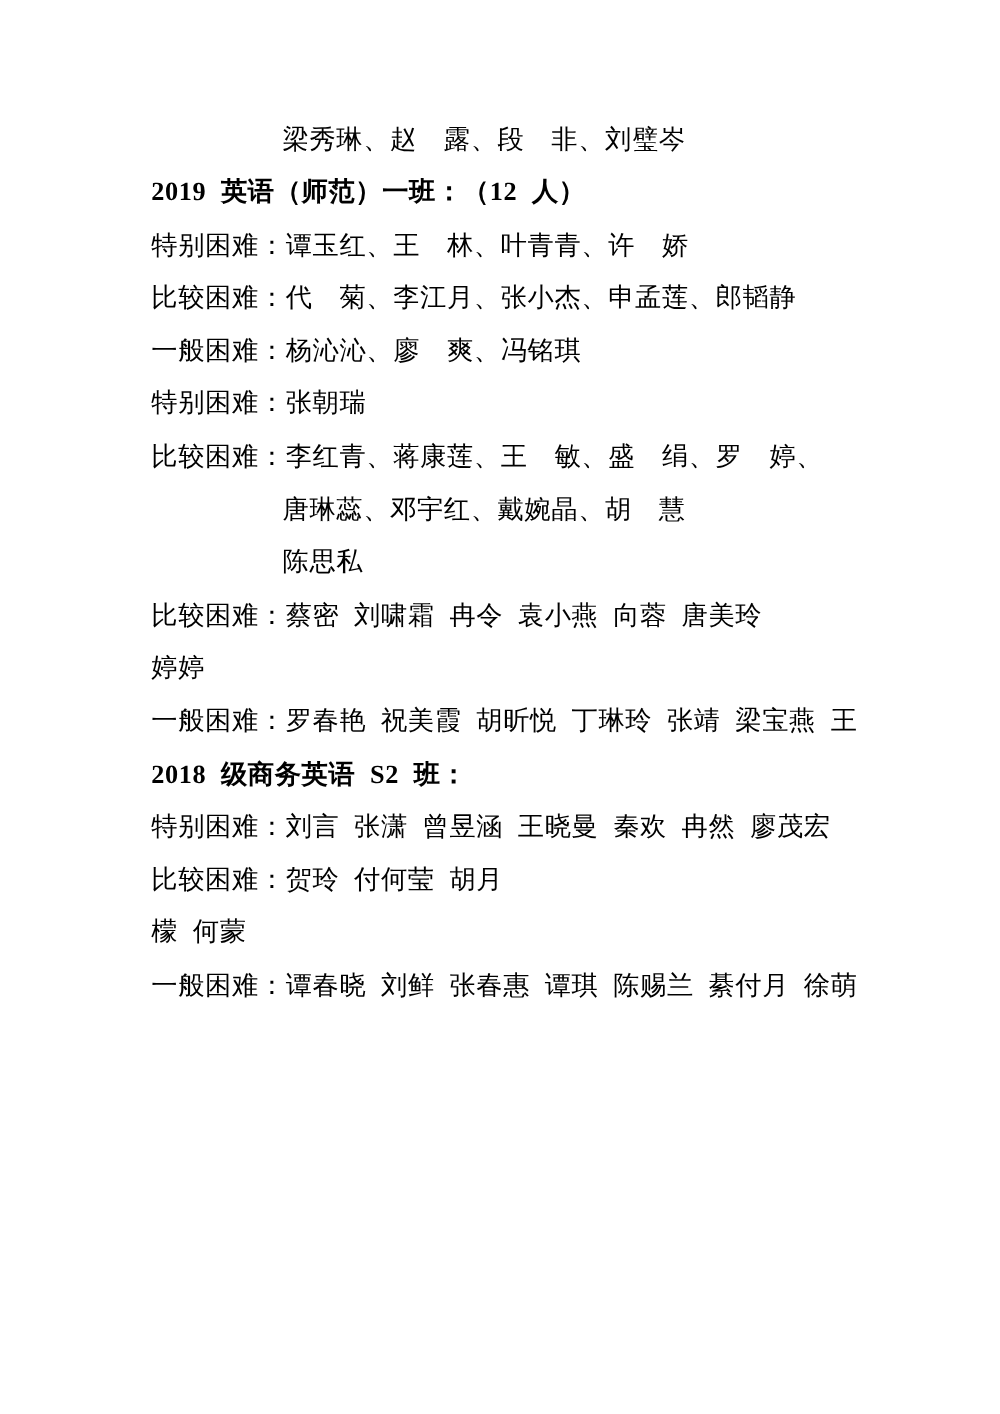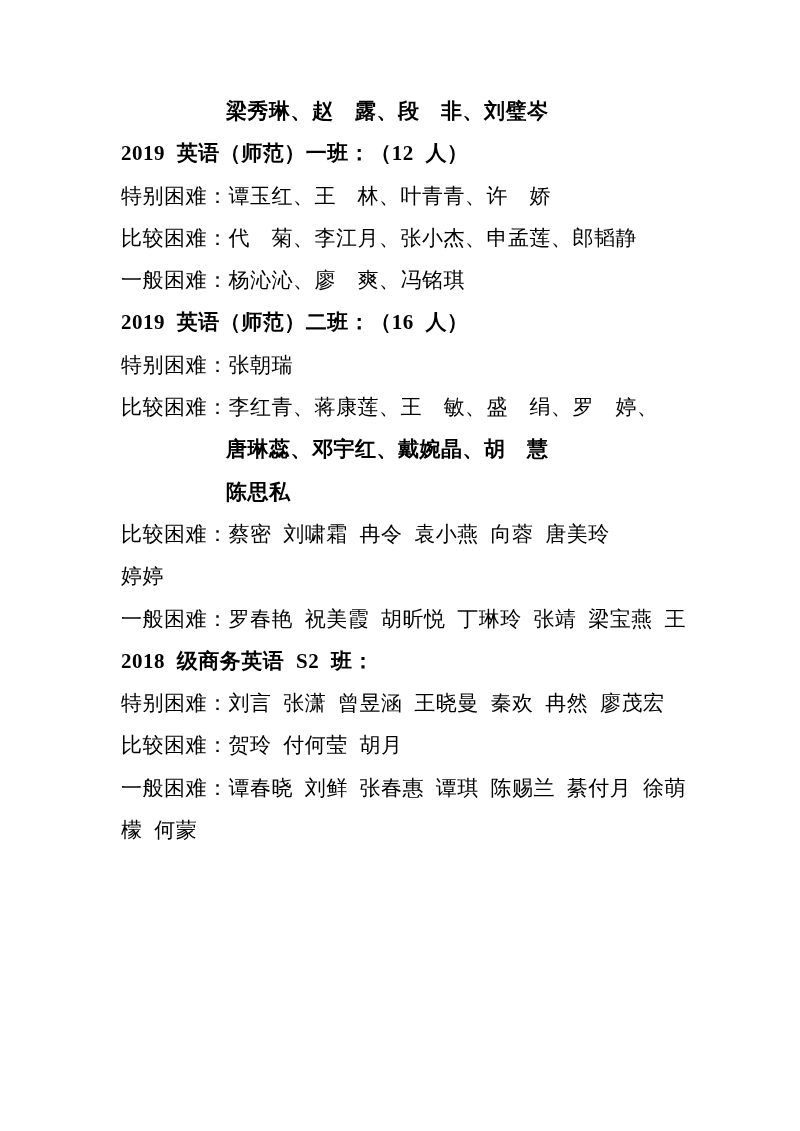--- a/index.html
+++ b/index.html
@@ -25,21 +25,20 @@
     height: 42.3px;
     line-height: 42.3px;
     white-space: nowrap;
     letter-spacing: 0.5px;
   }
   .line.heading {
     font-weight: bold;
   }
   .line.indent {
     padding-left: 105px;
-    font-weight: bold;
   }
   .label, .names, .wrap-text {
     display: inline;
   }
 </style>
 </head>
 <body>
 
 <div class="page">
 
@@ -50,21 +49,20 @@
   <div class="line">
     <span class="label">特别困难：</span><span class="names">谭玉红、王　林、叶青青、许　娇</span>
   </div>
   <div class="line">
     <span class="label">比较困难：</span><span class="names">代　菊、李江月、张小杰、申孟莲、郎韬静</span>
   </div>
   <div class="line">
     <span class="label">一般困难：</span><span class="names">杨沁沁、廖　爽、冯铭琪</span>
   </div>
 
-  <div class="line heading">2019 英语（师范）二班：（16 人）</div>
 
   <div class="line">
     <span class="label">特别困难：</span><span class="names">张朝瑞</span>
   </div>
   <div class="line">
     <span class="label">比较困难：</span><span class="names">李红青、蒋康莲、王　敏、盛　绢、罗　婷、</span>
   </div>
   <div class="line indent">
     <span class="wrap-text">唐琳蕊、邓宇红、戴婉晶、胡　慧</span>
   </div>
@@ -85,19 +83,19 @@
 
   <div class="line heading">2018 级商务英语 S2 班：</div>
 
   <div class="line">
     <span class="label">特别困难：</span><span class="names">刘言 张潇 曾昱涵 王晓曼 秦欢 冉然 廖茂宏</span>
   </div>
   <div class="line">
     <span class="label">比较困难：</span><span class="names">贺玲 付何莹 胡月</span>
   </div>
   <div class="line">
-    <span class="label">一般困难：</span><span class="names">谭春晓 刘鲜 张春惠 谭琪 陈赐兰 綦付月 徐萌</span>
+    <span class="wrap-text">檬 何蒙</span>
   </div>
   <div class="line">
-    <span class="wrap-text">檬 何蒙</span>
+    <span class="label">一般困难：</span><span class="names">谭春晓 刘鲜 张春惠 谭琪 陈赐兰 綦付月 徐萌</span>
   </div>
 
 </div>
 
 </body></html>

